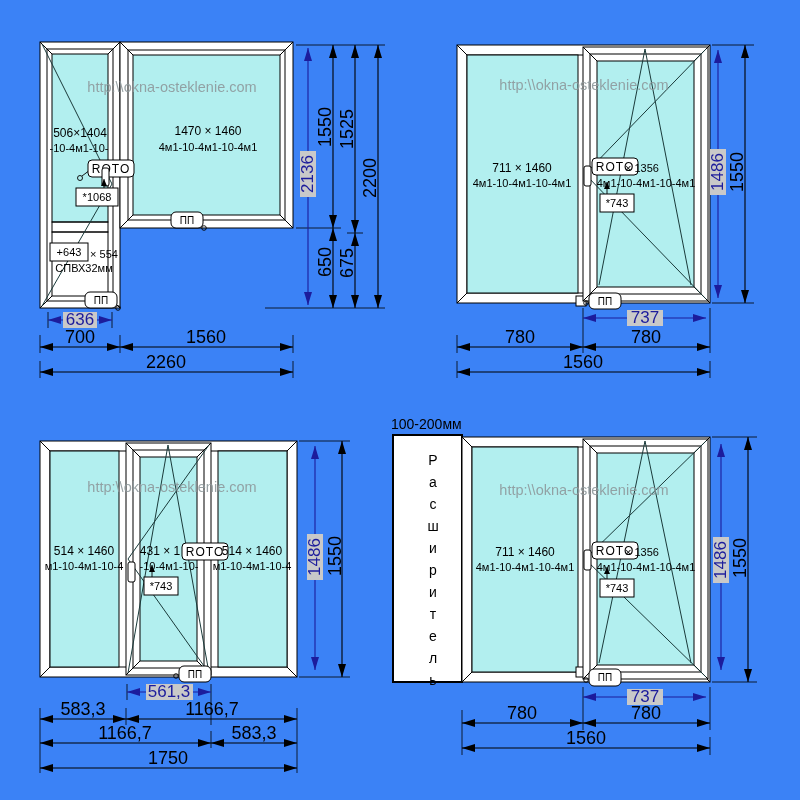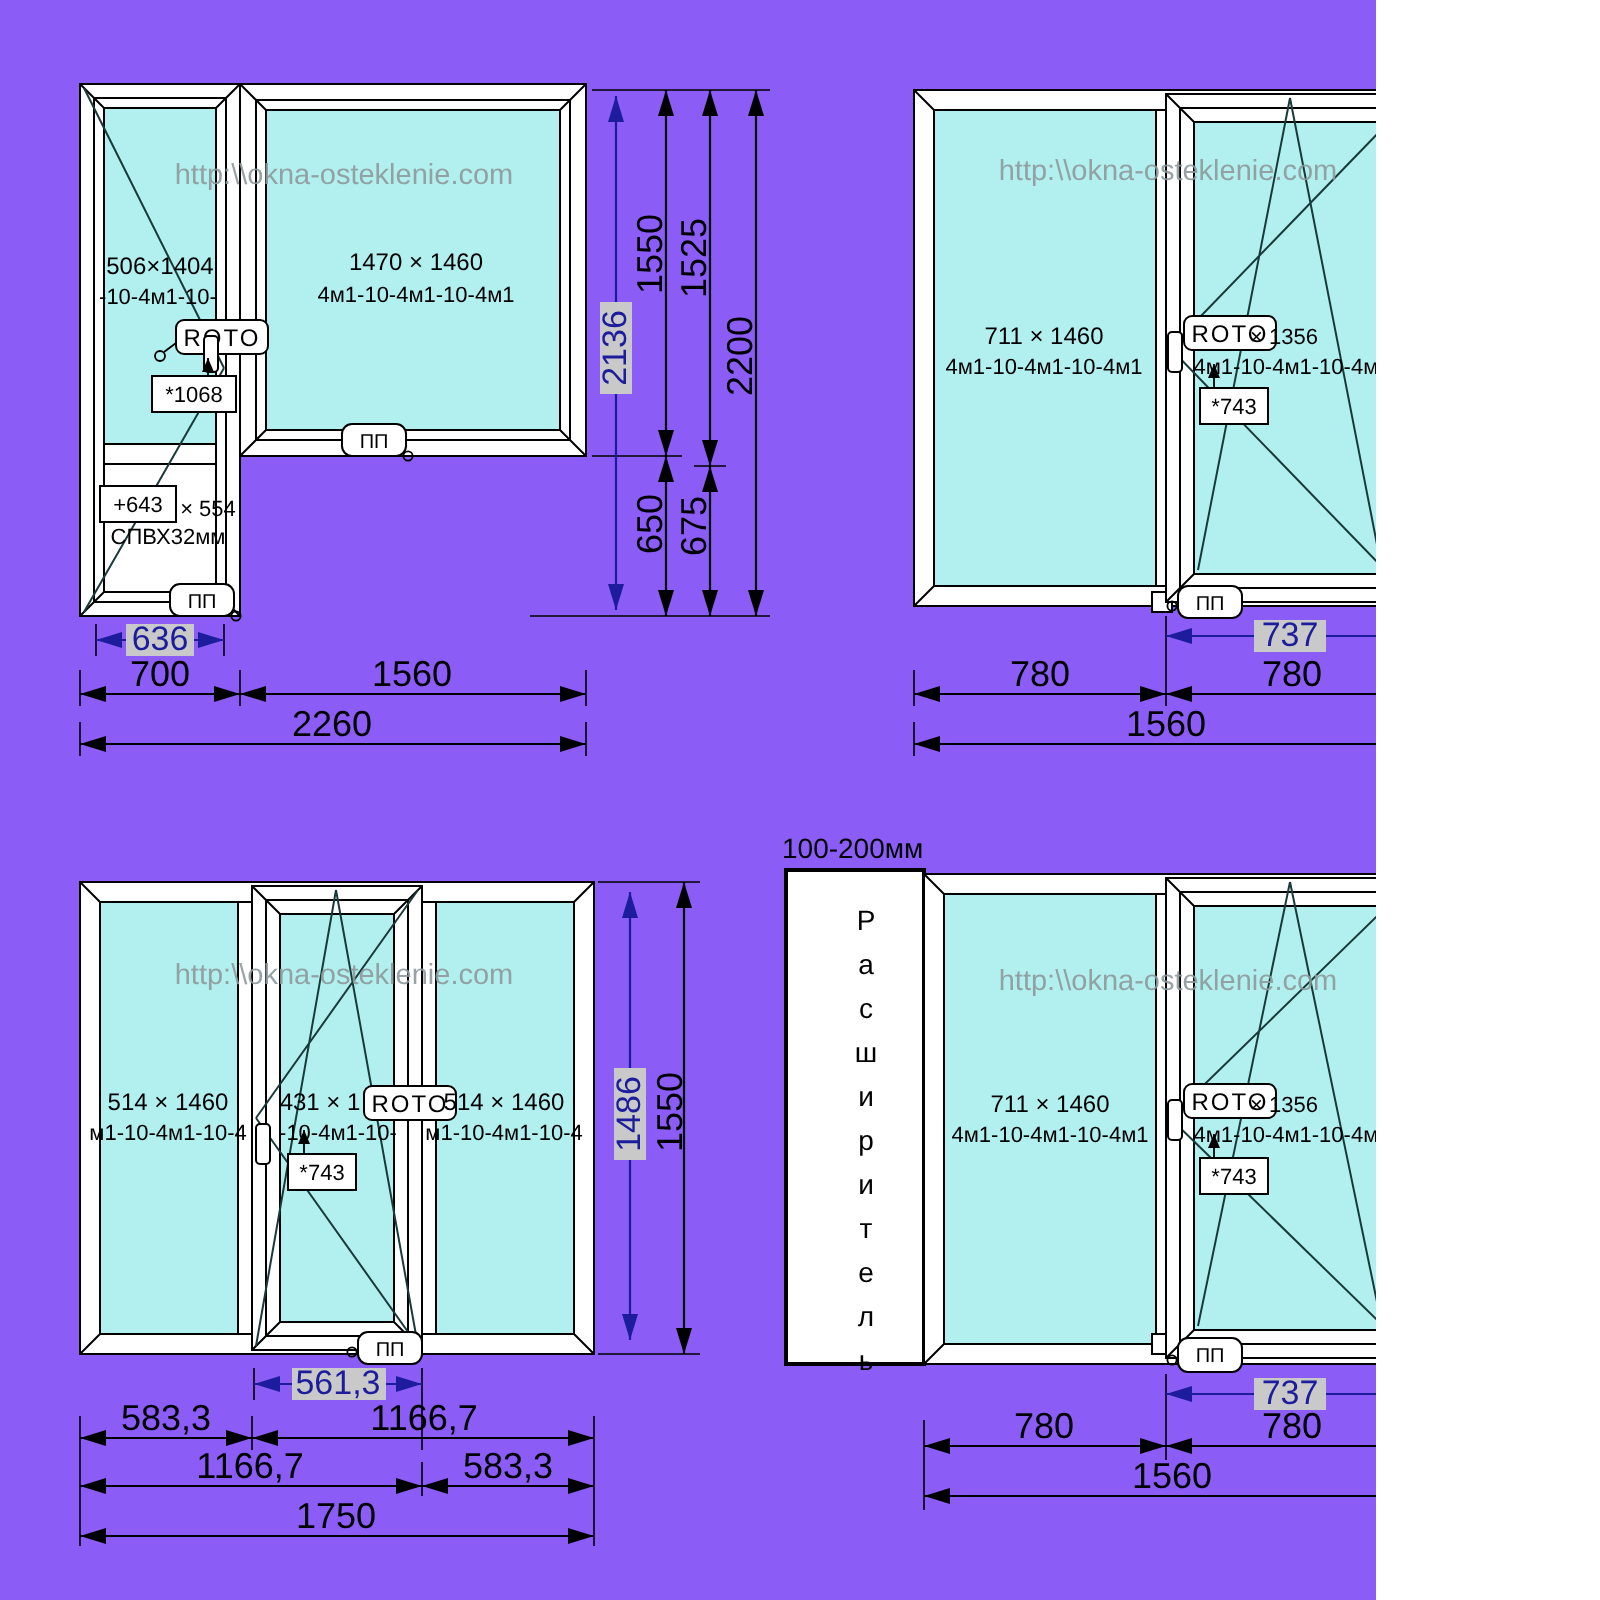--- a/index.html
+++ b/index.html
@@ -1,16 +1,16 @@
 <!DOCTYPE html>
 <html><head>
 <meta charset="utf-8">
 <style>
   html,body{margin:0;padding:0;background:#fff;}
-  #sheet{position:relative;width:688px;height:800px;background:#8b5cf6;overflow:hidden;}
+  #sheet{position:relative;width:800px;height:800px;background:#3b82f6;overflow:hidden;}
   svg{position:absolute;left:0;top:0;}
   svg text{font-family:"Liberation Sans","DejaVu Sans",sans-serif;}
   .frame{fill:#ffffff;stroke:#000;stroke-width:1;}
   .inframe{fill:none;stroke:#000;stroke-width:1;}
   .glass{fill:#b2efef;stroke:#000;stroke-width:1;}
   .mit{stroke:#000;stroke-width:1;fill:none;}
   .op{stroke:#1a3a3a;stroke-width:1;fill:none;}
   .tick{stroke:#000;stroke-width:0.8;fill:none;}
   .dim{stroke:#000;stroke-width:1.1;fill:none;}
   .dimb{stroke:#1c1c9c;stroke-width:1.1;fill:none;}

